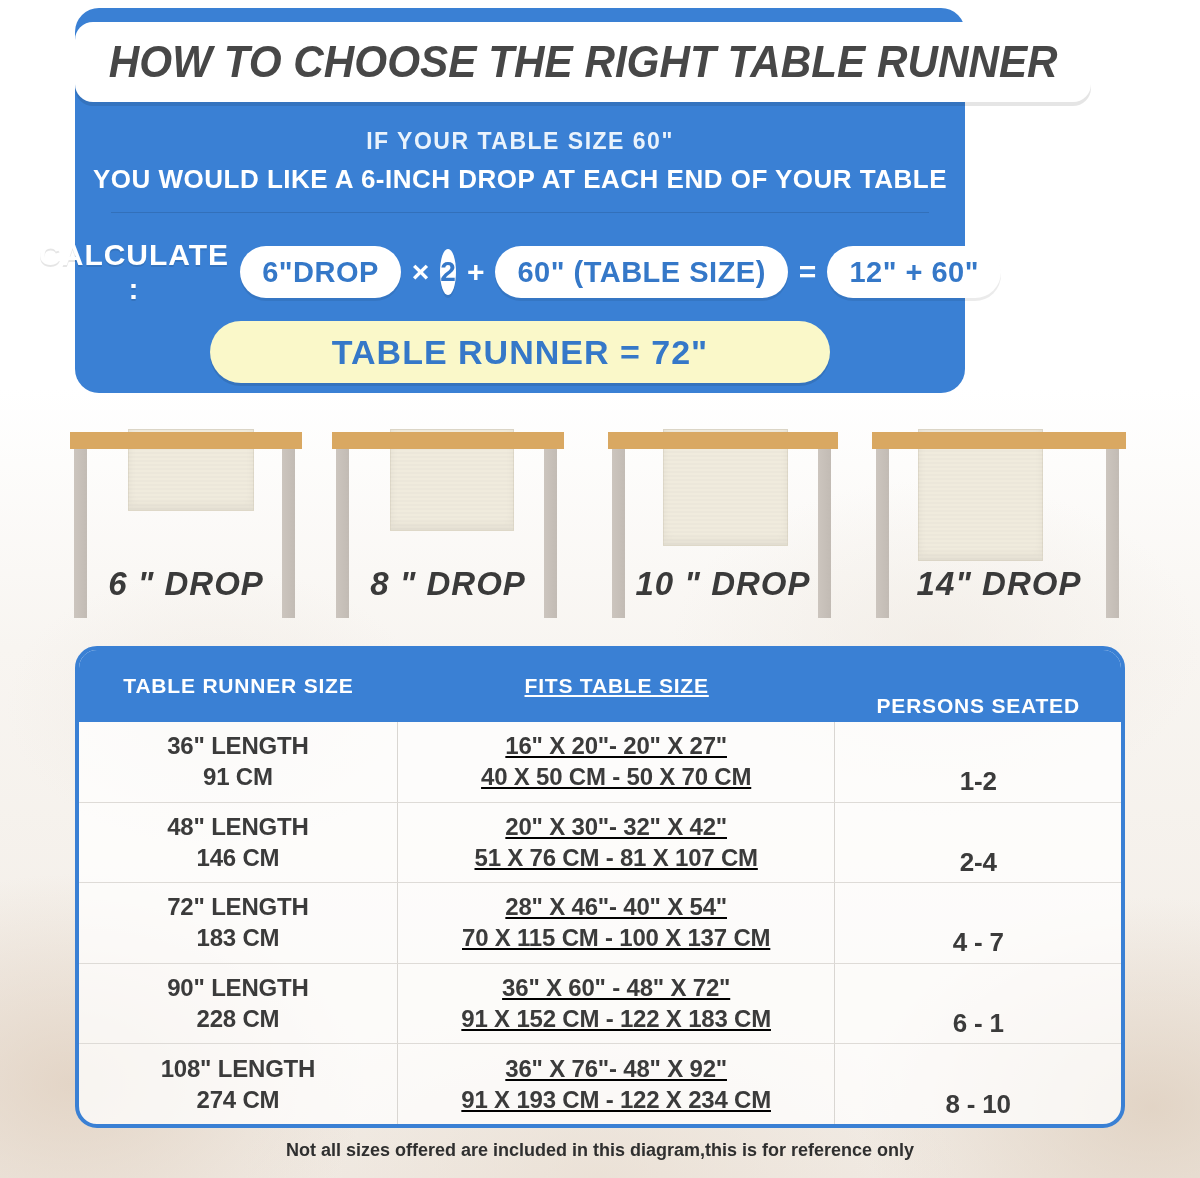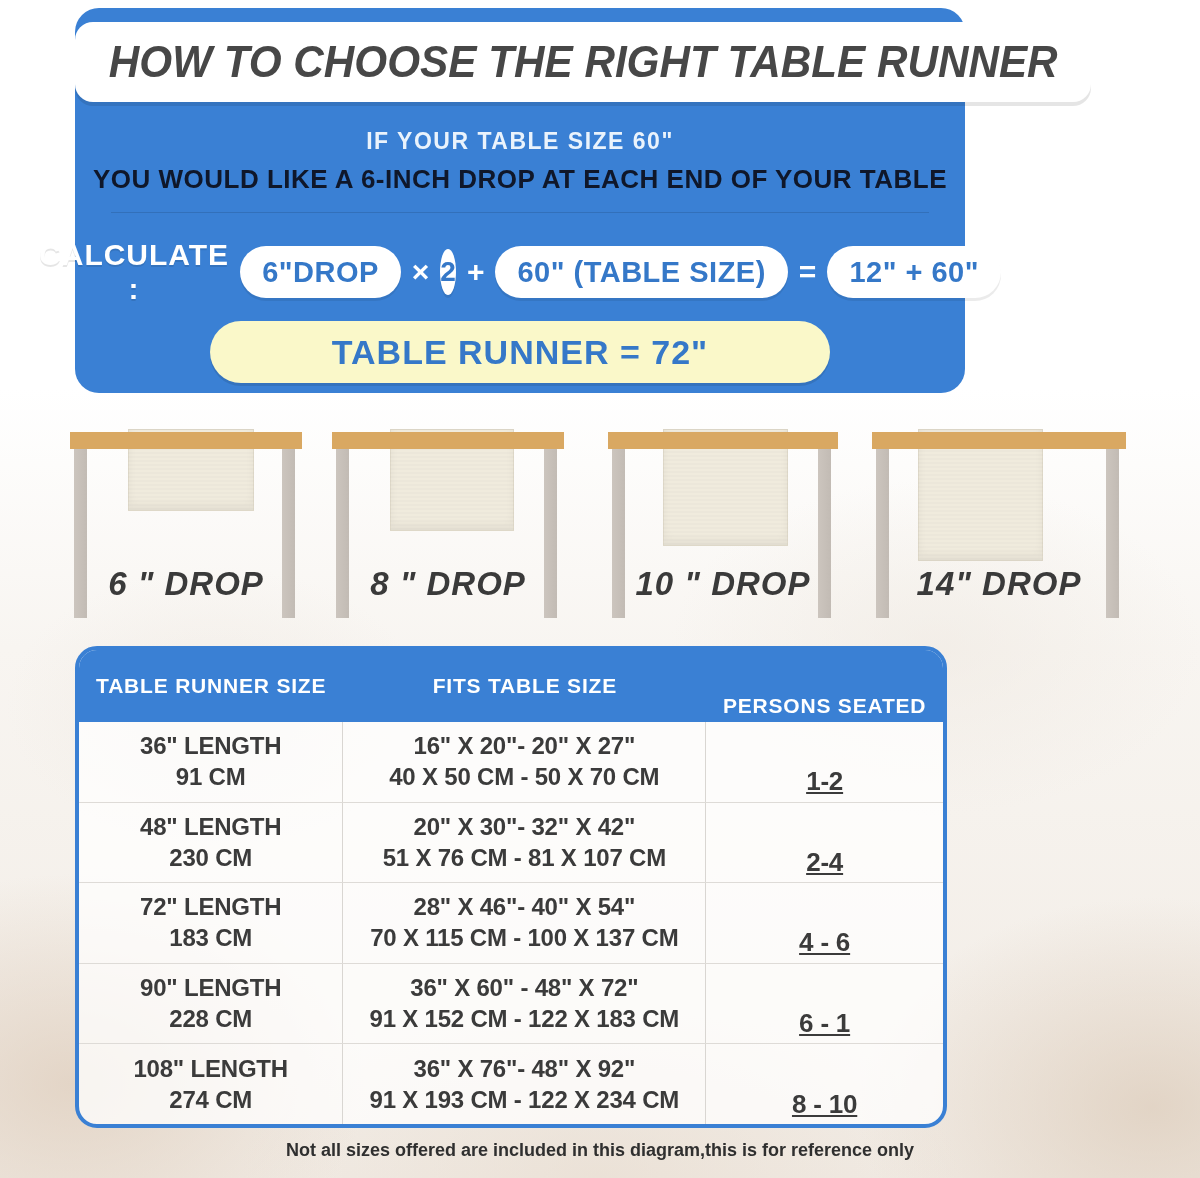--- a/index.html
+++ b/index.html
@@ -38,21 +38,21 @@
   }
   .title-banner h1 {
     font-size:44px; font-weight:bold; font-style:italic;
     color:#474747; letter-spacing:0px; white-space:nowrap;
     transform:scaleX(.96); transform-origin:center;
   }
   .hero-line1 {
     margin-top:26px; color:#EAF3FC; font-size:23px; font-weight:bold; letter-spacing:1.5px;
   }
   .hero-line2 {
-    margin-top:9px; color:#0f172a; font-size:26px; font-weight:bold; letter-spacing:.5px;
+    margin-top:9px; color:#ffffff; font-size:26px; font-weight:bold; letter-spacing:.5px;
   }
   .hero-divider {
     margin:17px auto 0; width:92%; height:1px; background:rgba(0,0,0,.12);
   }
   .formula {
     margin-top:25px;
     display:flex; align-items:center; justify-content:center; gap:11px;
   }
   .f-label {
     color:#ffffff; font-size:30px; font-weight:bold; letter-spacing:1px;
@@ -108,44 +108,44 @@
   .fig3 .runner { left:55px; width:125px; height:117px; }
   .fig4 .runner { left:46px; width:125px; height:132px; }
   .drop-label {
     position:absolute; left:0; right:0; top:133px; text-align:center;
     font-size:33px; font-weight:bold; font-style:italic; color:#3a3a3a;
     letter-spacing:1px; white-space:nowrap;
   }
 
   
   .size-card {
-    position:absolute; left:75px; top:646px; width:872px; height:482px;
+    position:absolute; left:75px; top:646px; width:1050px; height:482px;
     border:4px solid #3A80D4; border-radius:22px; overflow:hidden;
     background:rgba(255,255,255,.74);
   }
   .thead {
     display:flex; height:72px; background:#3A80D4; align-items:center;
   }
   .th {
     color:#ffffff; font-size:21px; font-weight:bold; letter-spacing:.8px; text-align:center;
   }
-  .c1 { width:30.6%; } .c2 { width:42%; } .c3 { width:27.4%;margin-top:40px; }
+  .c1 { width:30.6%; } .c2 { width:42%;text-decoration:underline; } .c3 { width:27.4%;margin-top:40px; }
   .tbody {
     position:absolute; top:72px; bottom:0; left:0; right:0;
     display:flex; flex-direction:column;
   }
   .tr { flex:1; display:flex; border-top:1px solid #dedbd7; }
   .tr:first-child { border-top:none; }
   .td {
     display:flex; flex-direction:column; justify-content:center;
     text-align:center; gap:3px;
   }
   .td.c1, .td.c2 { border-right:1px solid #d9d6d2; }
   .td div { font-size:24px; font-weight:bold; color:#3b3b3b; letter-spacing:-.2px; }
-  .td.c3 div { font-size:26px;text-decoration:underline; }
+  .td.c3 div { font-size:26px; }
 
   .footnote {
     position:absolute; left:0; right:0; top:1140px; text-align:center;
     font-size:18px; font-weight:bold; color:#2f2f2f;
   }
 </style>
 </head>
 <body>
 
 <div class="page">
@@ -223,42 +223,42 @@
           <div>40 X 50 CM - 50 X 70 CM</div>
         </div>
         <div class="td c3">
           <div>1-2</div>
         </div>
       </div>
 
       <div class="tr">
         <div class="td c1">
           <div>48" LENGTH</div>
-          <div>230 CM</div>
+          <div>146 CM</div>
         </div>
         <div class="td c2">
           <div>20" X 30"- 32" X 42"</div>
           <div>51 X 76 CM - 81 X 107 CM</div>
         </div>
         <div class="td c3">
           <div>2-4</div>
         </div>
       </div>
 
       <div class="tr">
         <div class="td c1">
           <div>72" LENGTH</div>
           <div>183 CM</div>
         </div>
         <div class="td c2">
           <div>28" X 46"- 40" X 54"</div>
           <div>70 X 115 CM - 100 X 137 CM</div>
         </div>
         <div class="td c3">
-          <div>4 - 6</div>
+          <div>4 - 7</div>
         </div>
       </div>
 
       <div class="tr">
         <div class="td c1">
           <div>90" LENGTH</div>
           <div>228 CM</div>
         </div>
         <div class="td c2">
           <div>36" X 60" - 48" X 72"</div>

